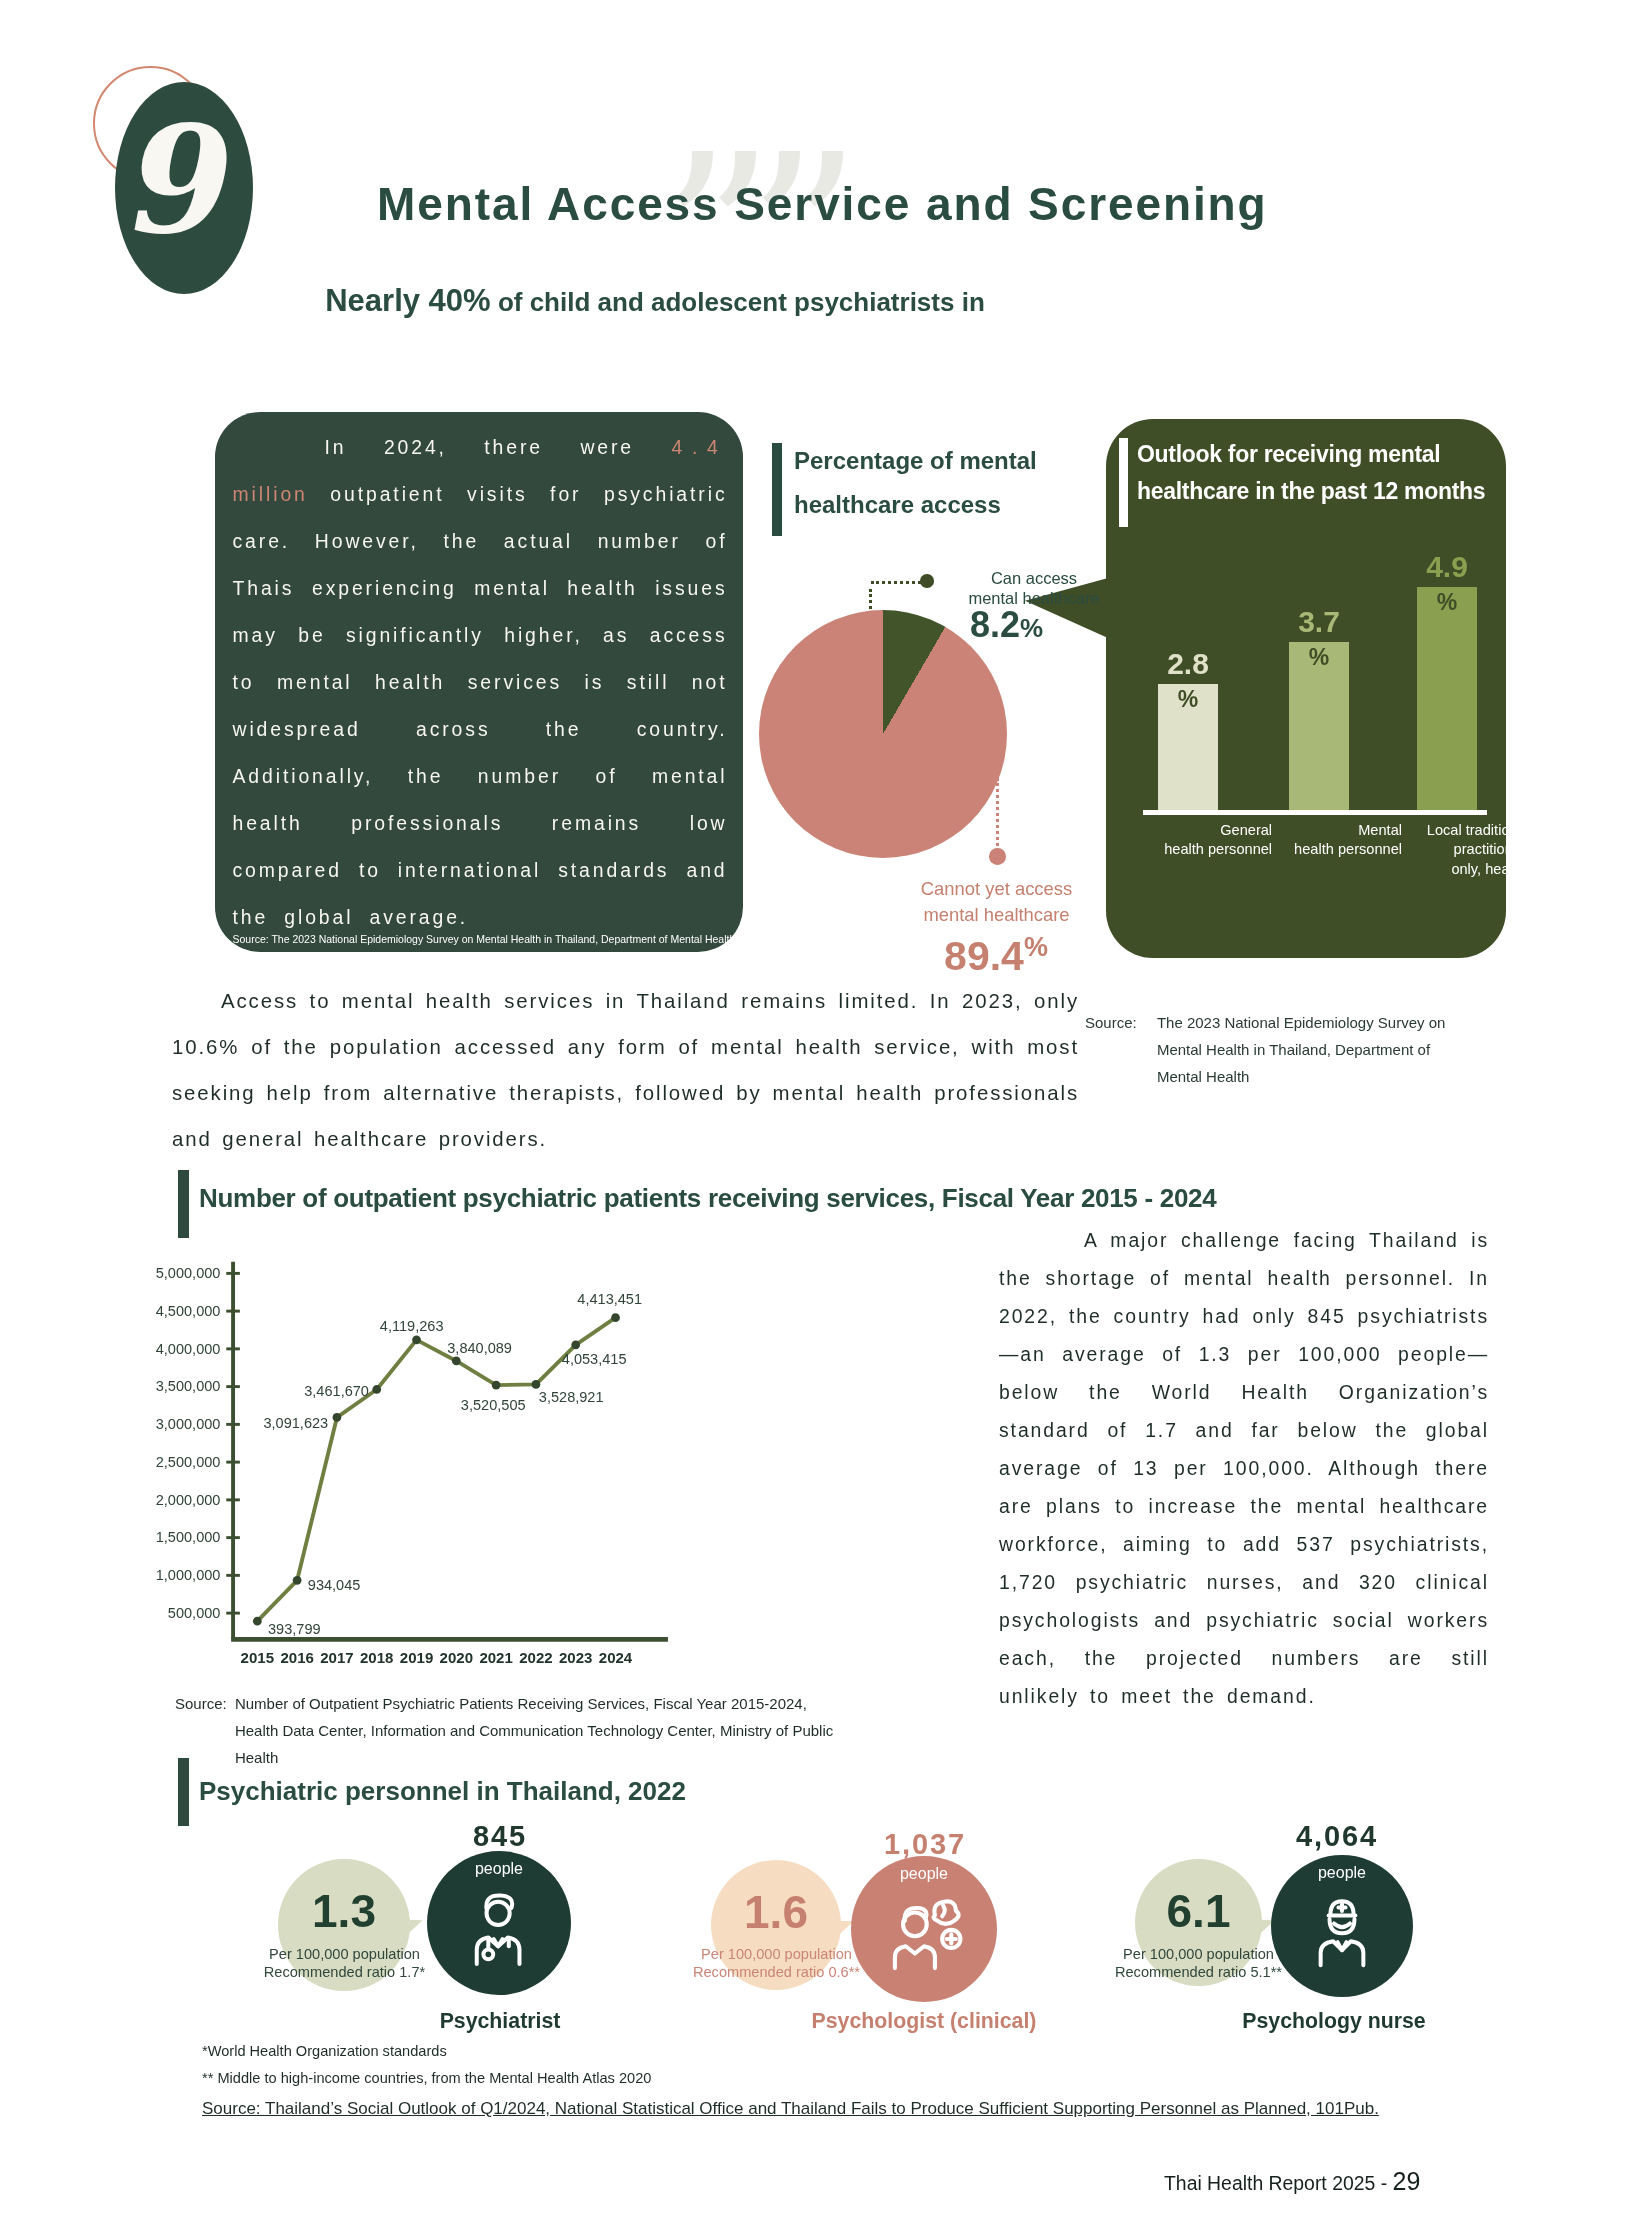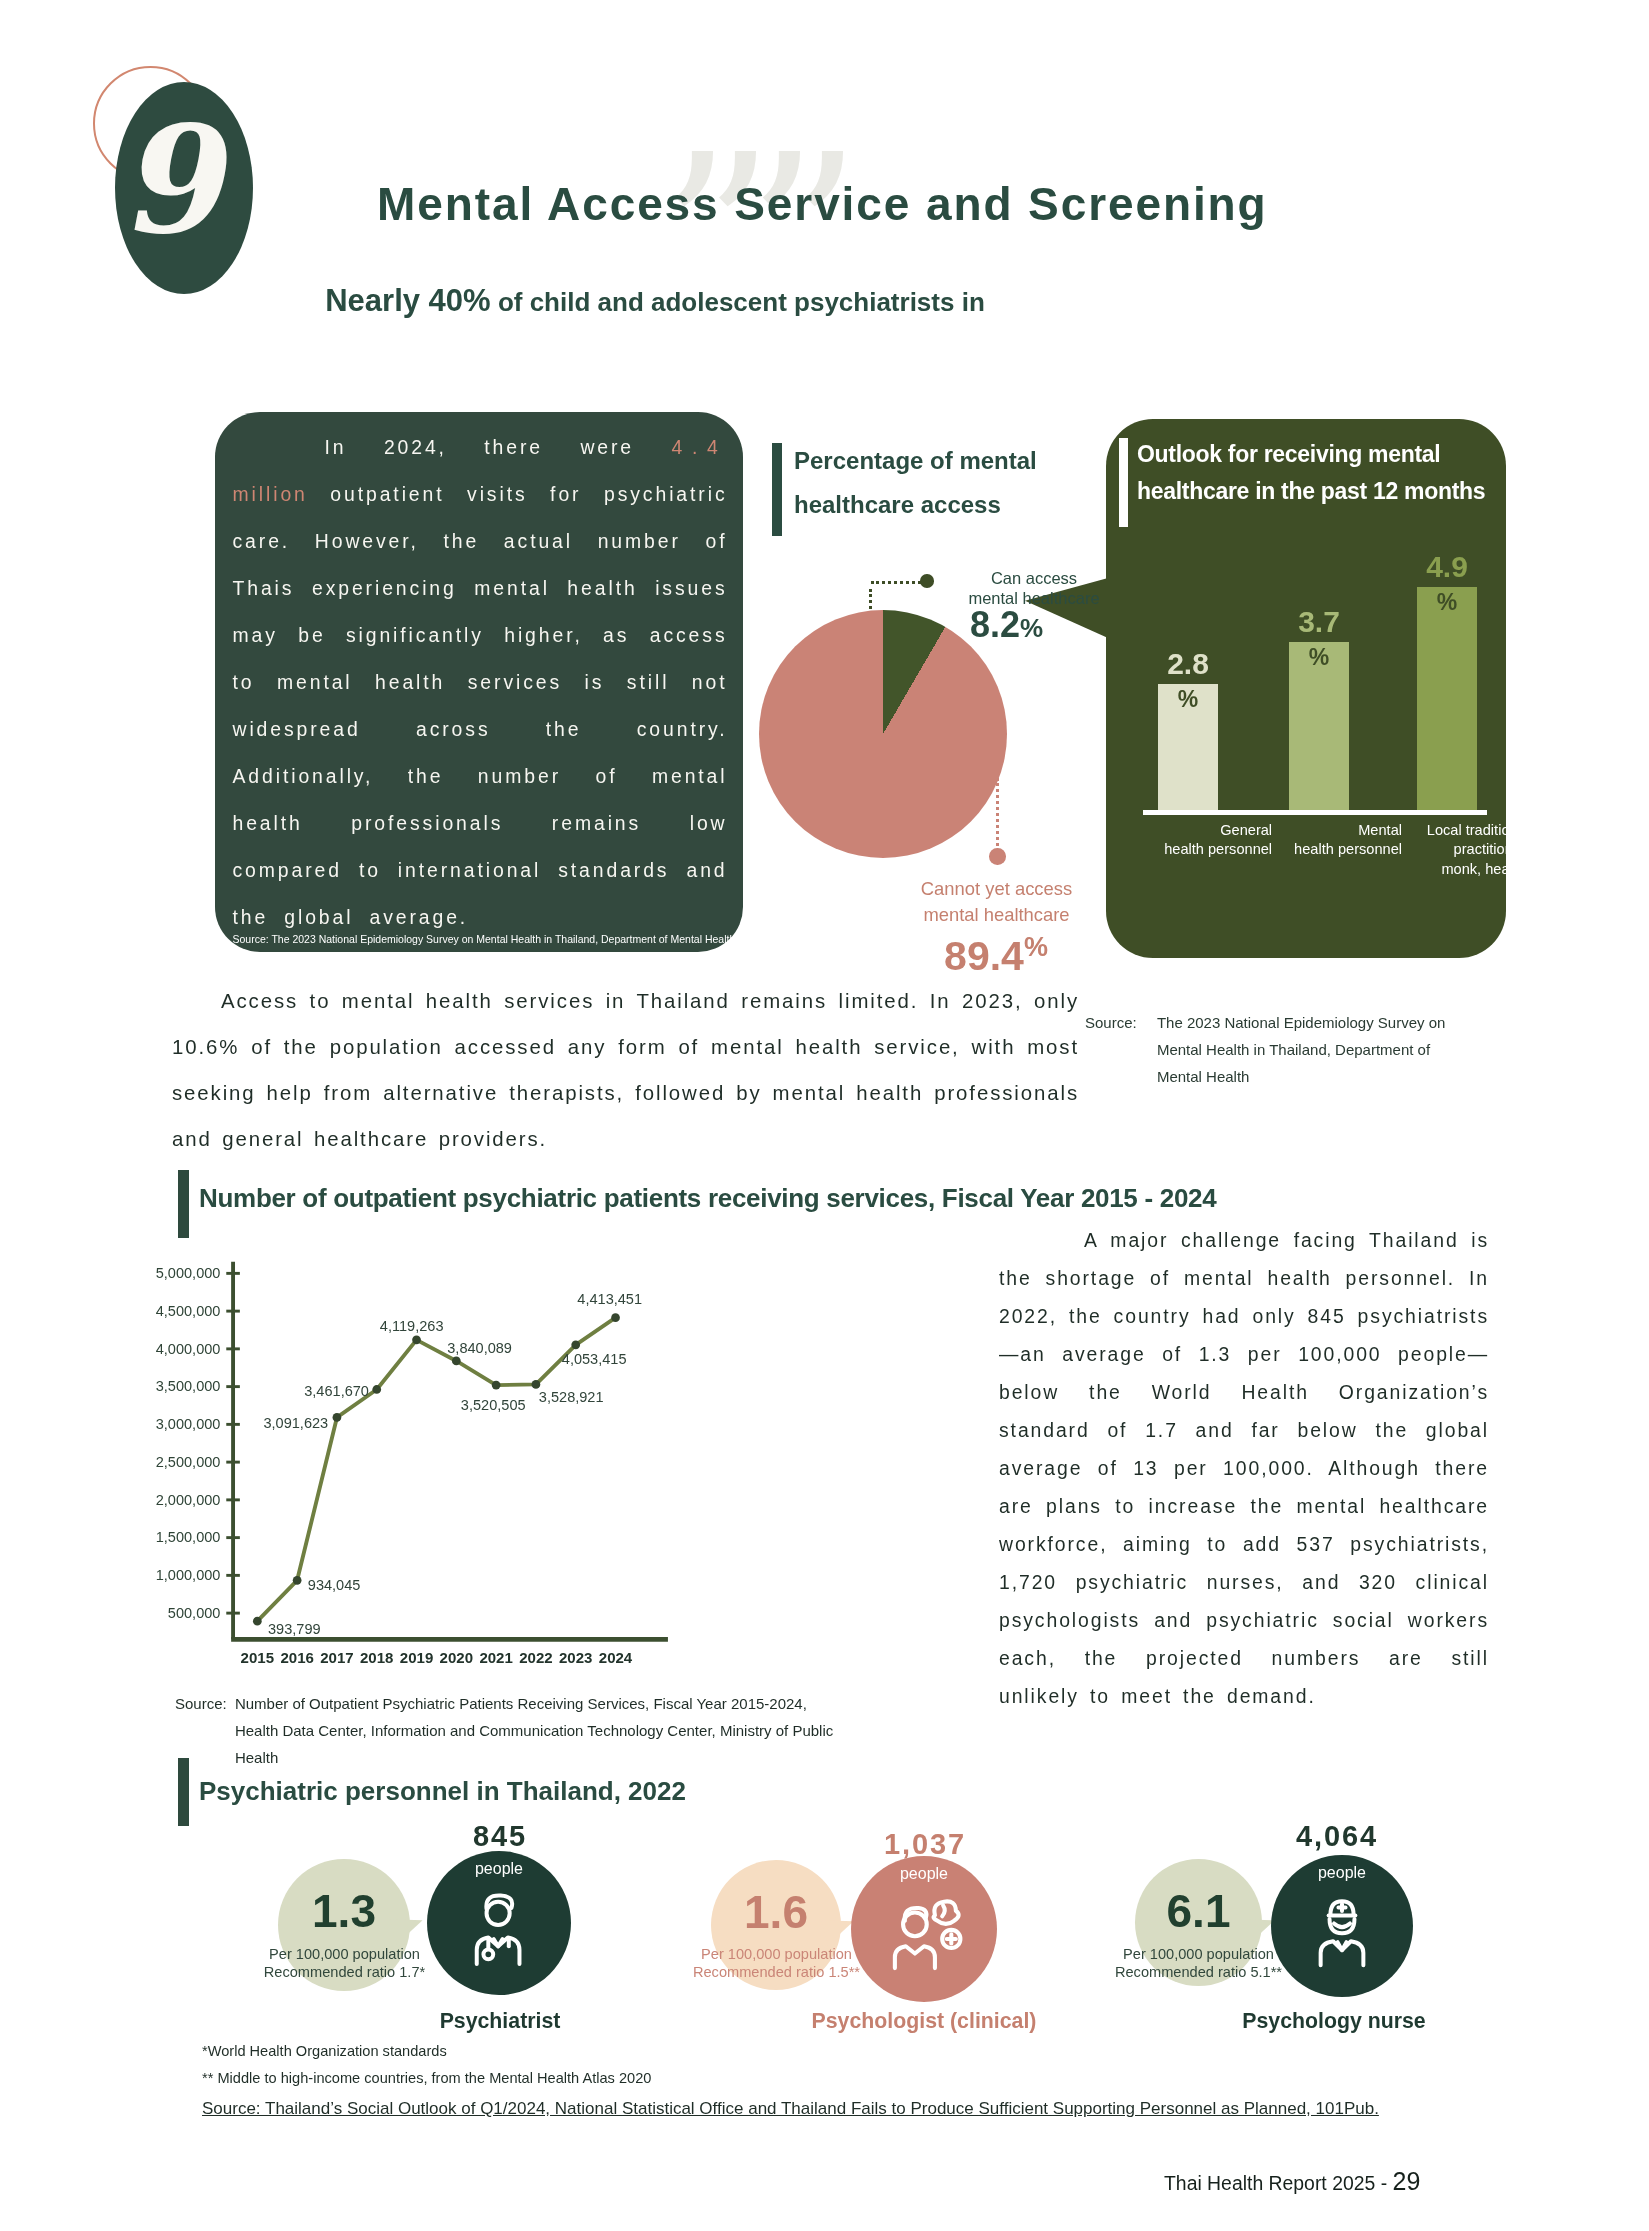--- a/index.html
+++ b/index.html
@@ -168,21 +168,21 @@
     </div>
     <div class="ch-group g3">
       <div class="ch-val" style="color: rgb(138, 159, 79);">4.9</div>
       <div class="ch-rect" style="height: 225px; background: rgb(138, 159, 79);">
           <span class="ch-pct">%</span>
         </div>
     </div>
     <div class="ch-base"></div>
     <div class="ch-cat c1"><span>General</span><br><span>health personnel</span></div>
     <div class="ch-cat c2"><span>Mental</span><br><span>health personnel</span></div>
-    <div class="ch-cat c3"><span>Local traditional</span><br><span>practitioner,</span><br><span>monk, healer,</span><br><span>etc.</span></div>
+    <div class="ch-cat c3"><span>Local traditional</span><br><span>practitioner,</span><br><span>only, healer,</span><br><span>etc.</span></div>
   </div>
   <div class="abs ch-source">
     <span class="src-label">Source:</span>
     <span class="src-lines"><span>The 2023 National Epidemiology Survey on</span><br><span>Mental Health in Thailand, Department of</span><br><span>Mental Health</span></span>
   </div>
 
   <p class="abs para para1">Access to mental health services in Thailand remains limited. In 2023, only 10.6% of the population accessed any form of mental health service, with most seeking help from alternative therapists, followed by mental health professionals and general healthcare providers.</p>
 
   <div class="abs lc-bar"></div>
   <h2 class="abs lc-title" style="margin:0">Number of outpatient psychiatric patients receiving services, Fiscal Year 2015 - 2024</h2>
@@ -284,21 +284,21 @@
       <circle cx="40" cy="40" r="13"></circle>
       <path d="M18 88 L18 76 Q18 66 30 64 L40 72 L50 64 Q62 66 62 76 L62 88"></path>
       <path d="M62 30 Q59 17 72 15 Q85 13 85 25 Q92 30 83 36 Q74 43 65 36 Q58 33 62 30"></path>
       <path d="M71 19 Q75 25 70 31"></path>
       <circle cx="80" cy="56" r="10"></circle>
       <path d="M80 51 L80 61 M75 56 L85 56"></path>
     </svg>
   </div>
   <div class="abs pp-caps g-coral" style="left:670px;top:1945px;">
     <div>Per 100,000 population</div>
-    <div>Recommended ratio 1.5**</div>
+    <div>Recommended ratio 0.6**</div>
   </div>
   <div class="abs pp-name g-coral" style="left:798px;top:2009px;">Psychologist (clinical)</div>
 
   <div class="abs pp-count g-dark" style="left:1264px;top:1820px;">4,064</div>
   <div class="abs bubble g-dark" style="left:1135px;top:1859px;width:127px;height:127px;">
     <div class="pp-ratio">6.1</div>
   </div>
   <div class="abs pp-circle g-dark" style="left:1271px;top:1855px;width:142px;height:142px;">
     <div class="pp-people">people</div>
     <svg width="89" height="91" viewBox="0 0 100 100" fill="none" stroke="#ffffff" stroke-width="4.5" stroke-linecap="round" stroke-linejoin="round">

